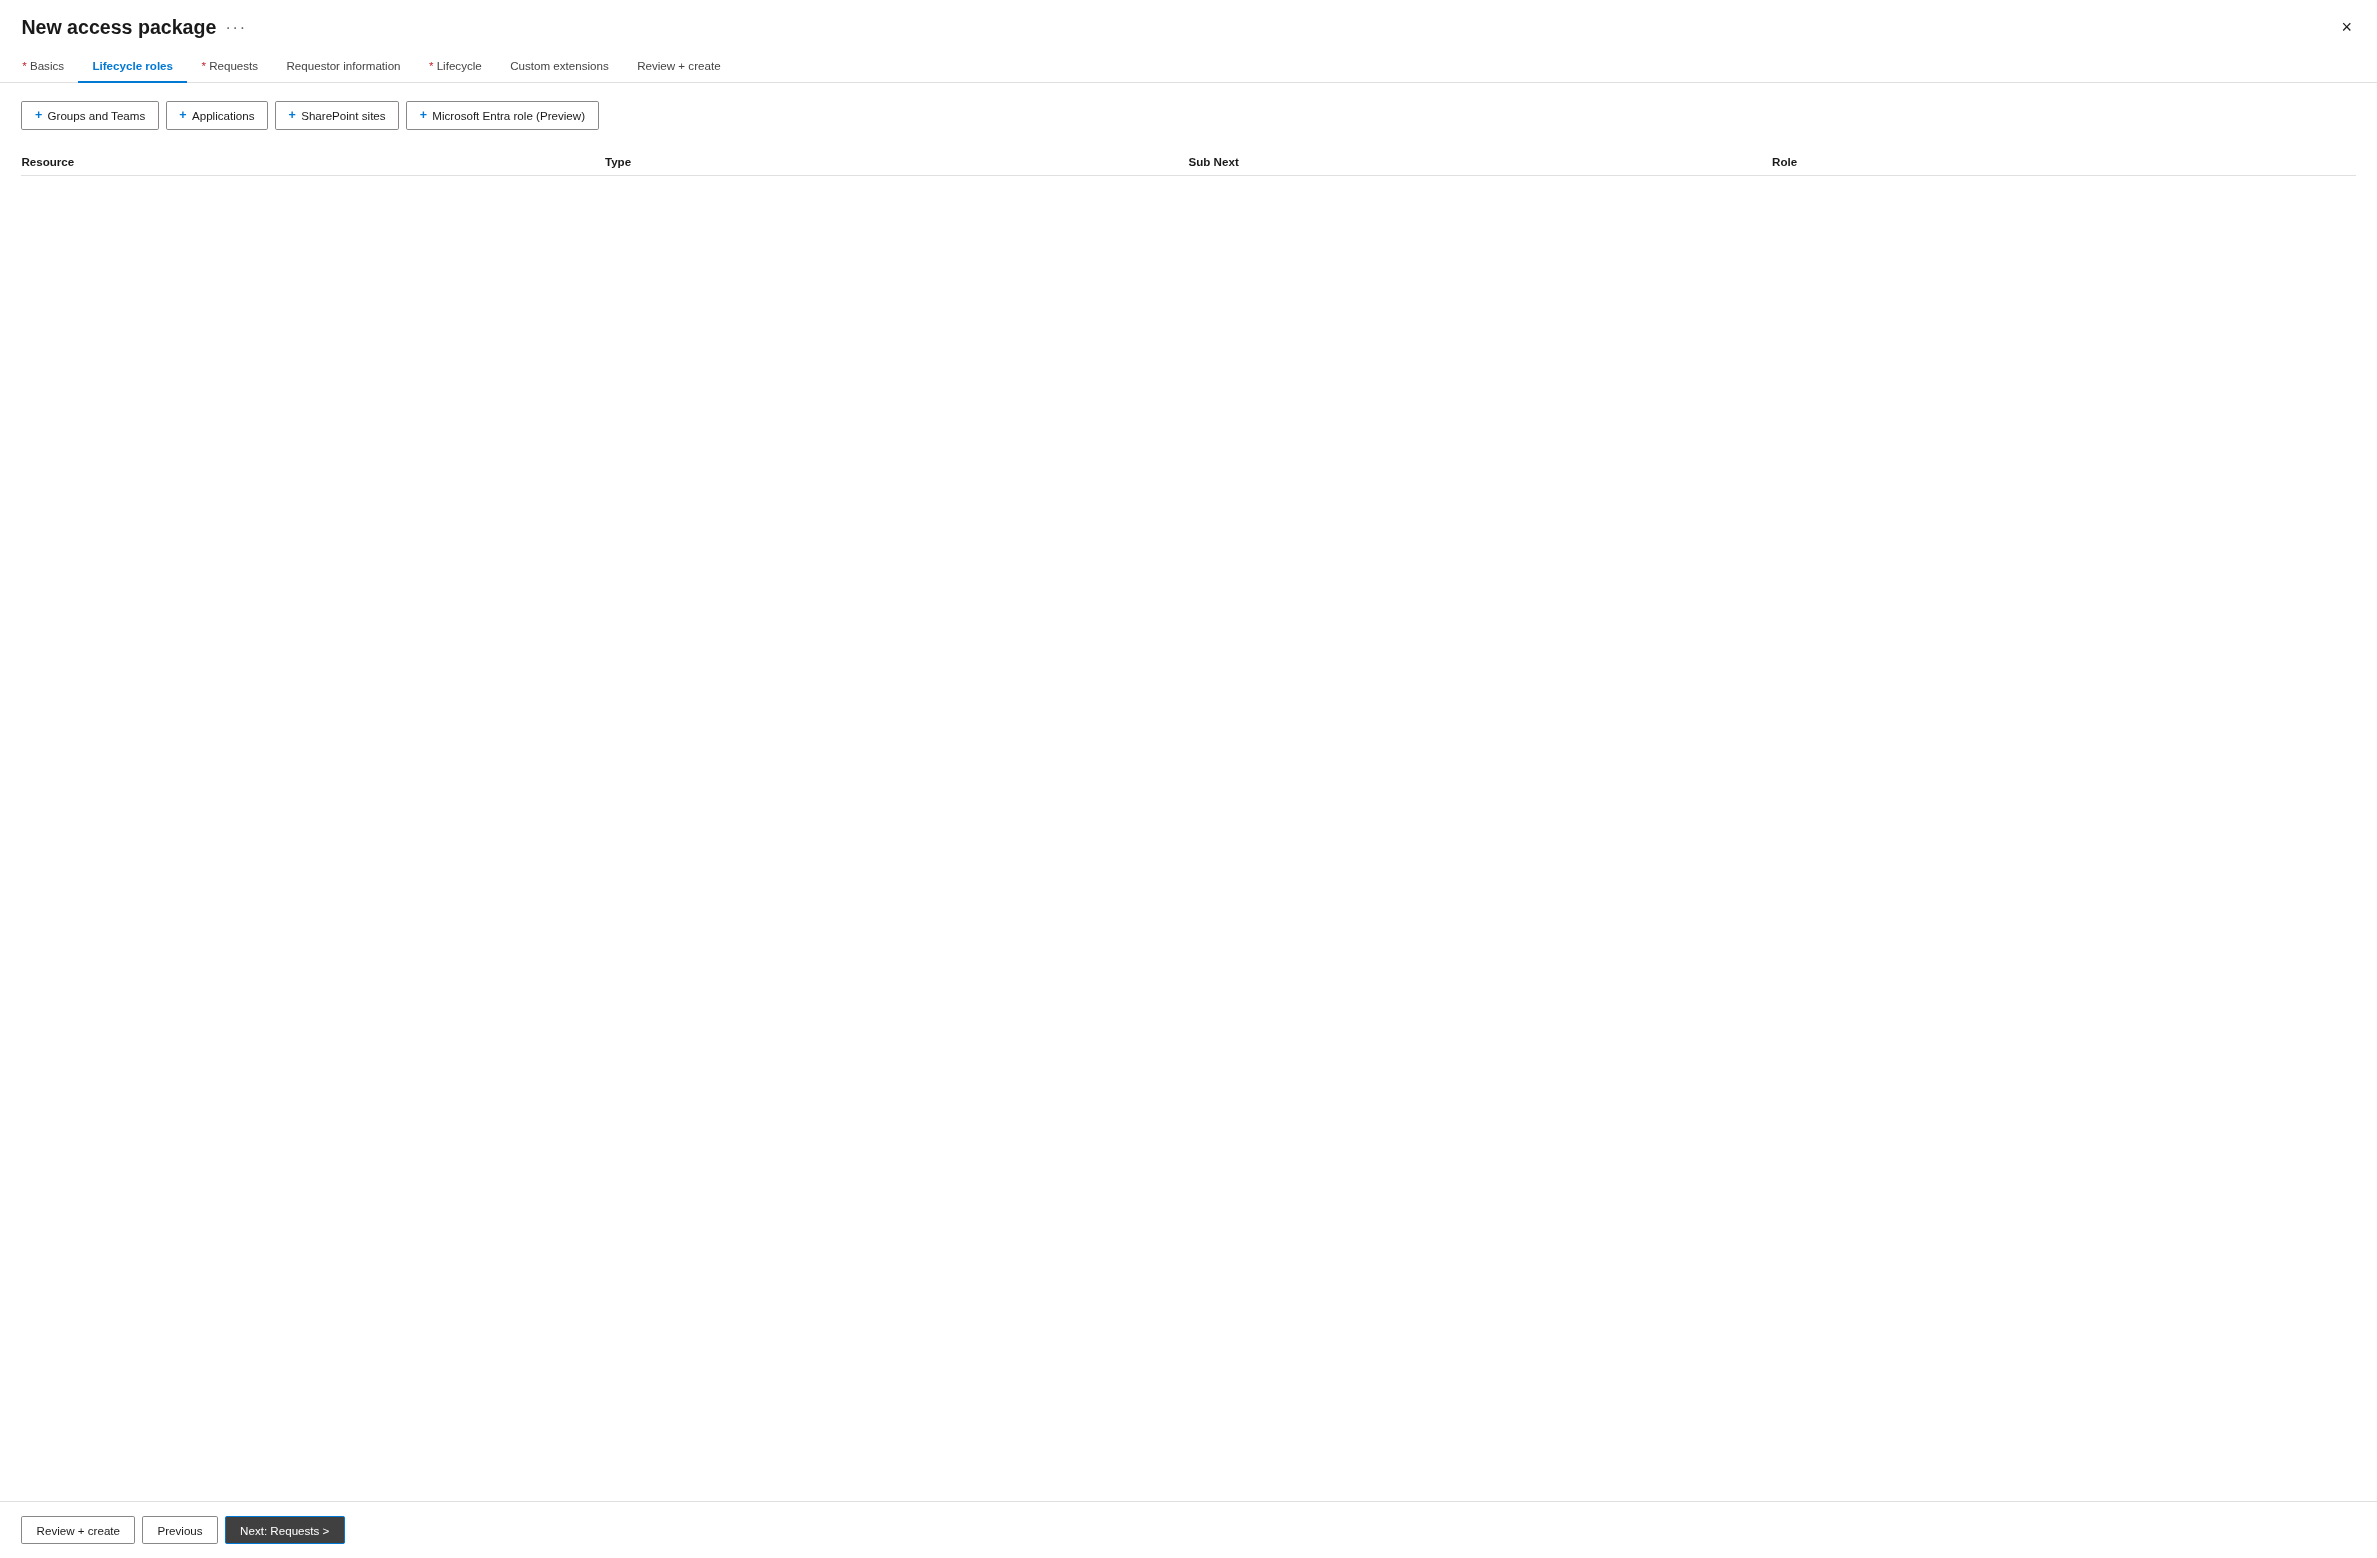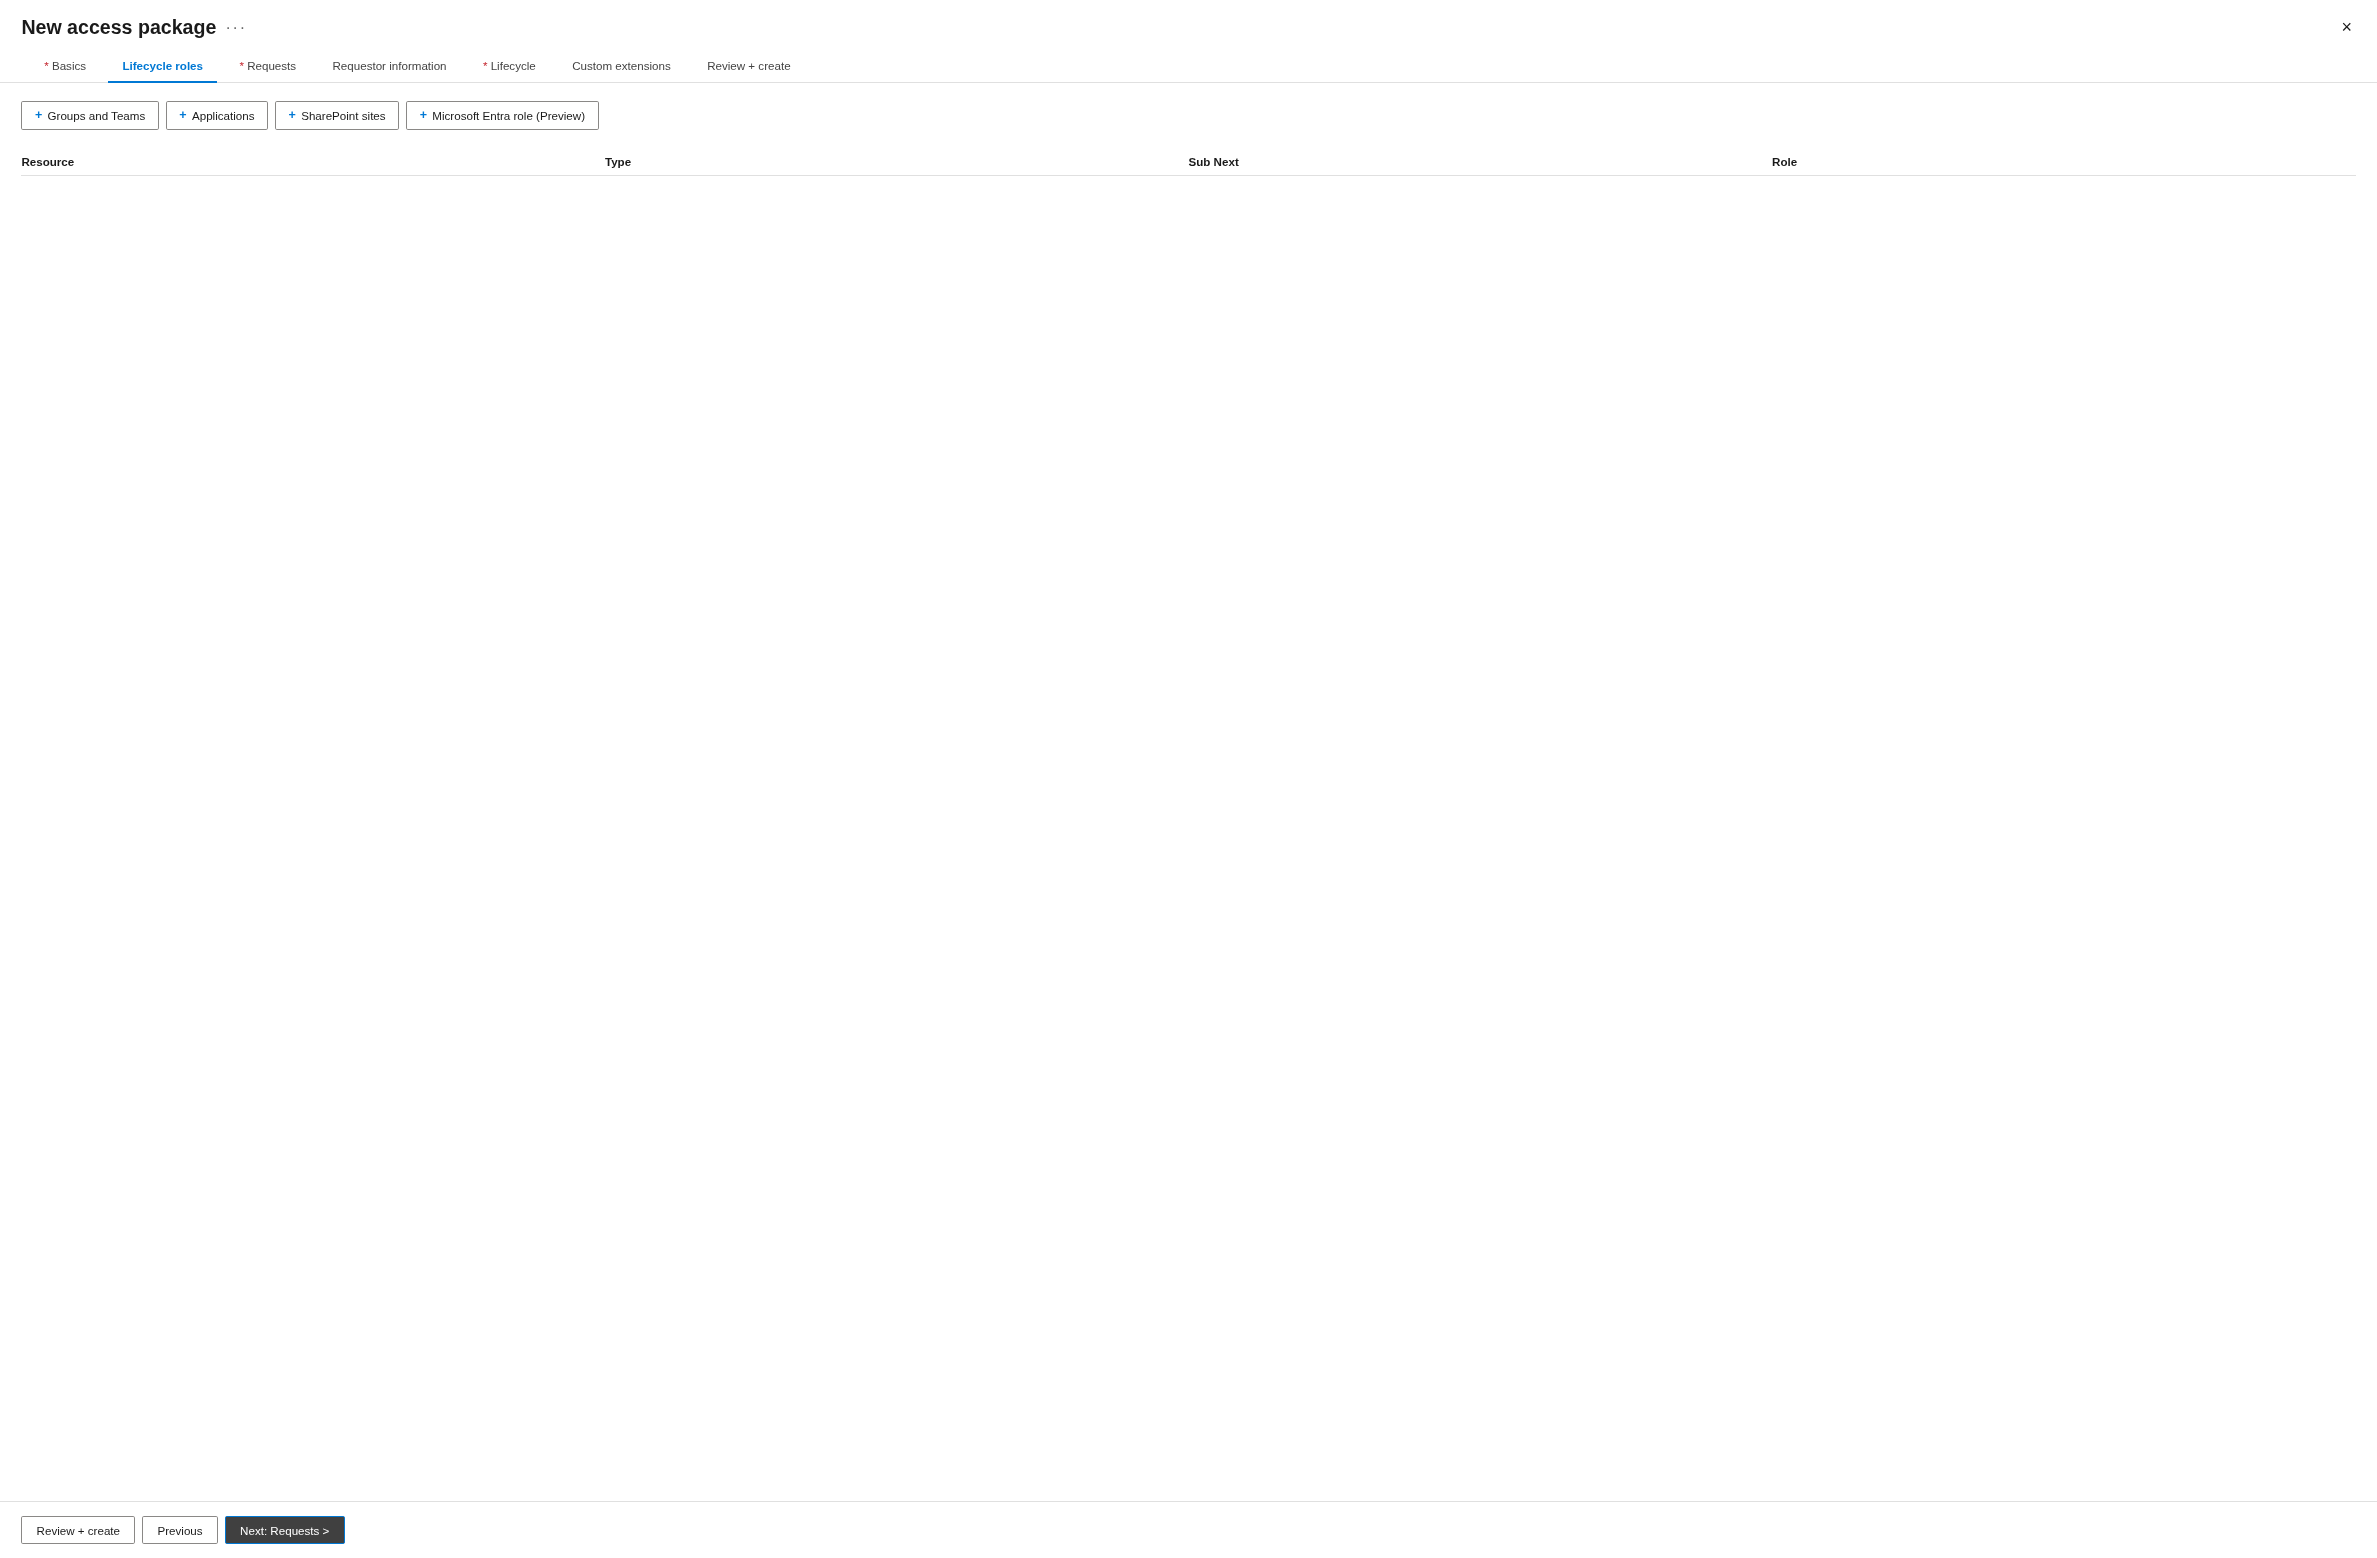--- a/index.html
+++ b/index.html
@@ -58,23 +58,23 @@
       border: none;
       font-size: 18px;
       cursor: pointer;
       color: #1a1a1a;
       padding: 3.6px;
       line-height: 1;
     }
 
     .nav-tabs {
       display: flex;
-      padding: 0 30px;
+      padding: 0 8px;
       border-bottom: 0.9px solid #e0e0e0;
-      gap: 8px;
+      gap: 0;
       align-items: flex-end;
     }
 
     .nav-tab {
       padding: 9px 14.2px;
       cursor: pointer;
       font-size: 11.6px;
       color: #444;
       border-bottom: 2.7px solid transparent;
       margin-bottom: -0.9px;

